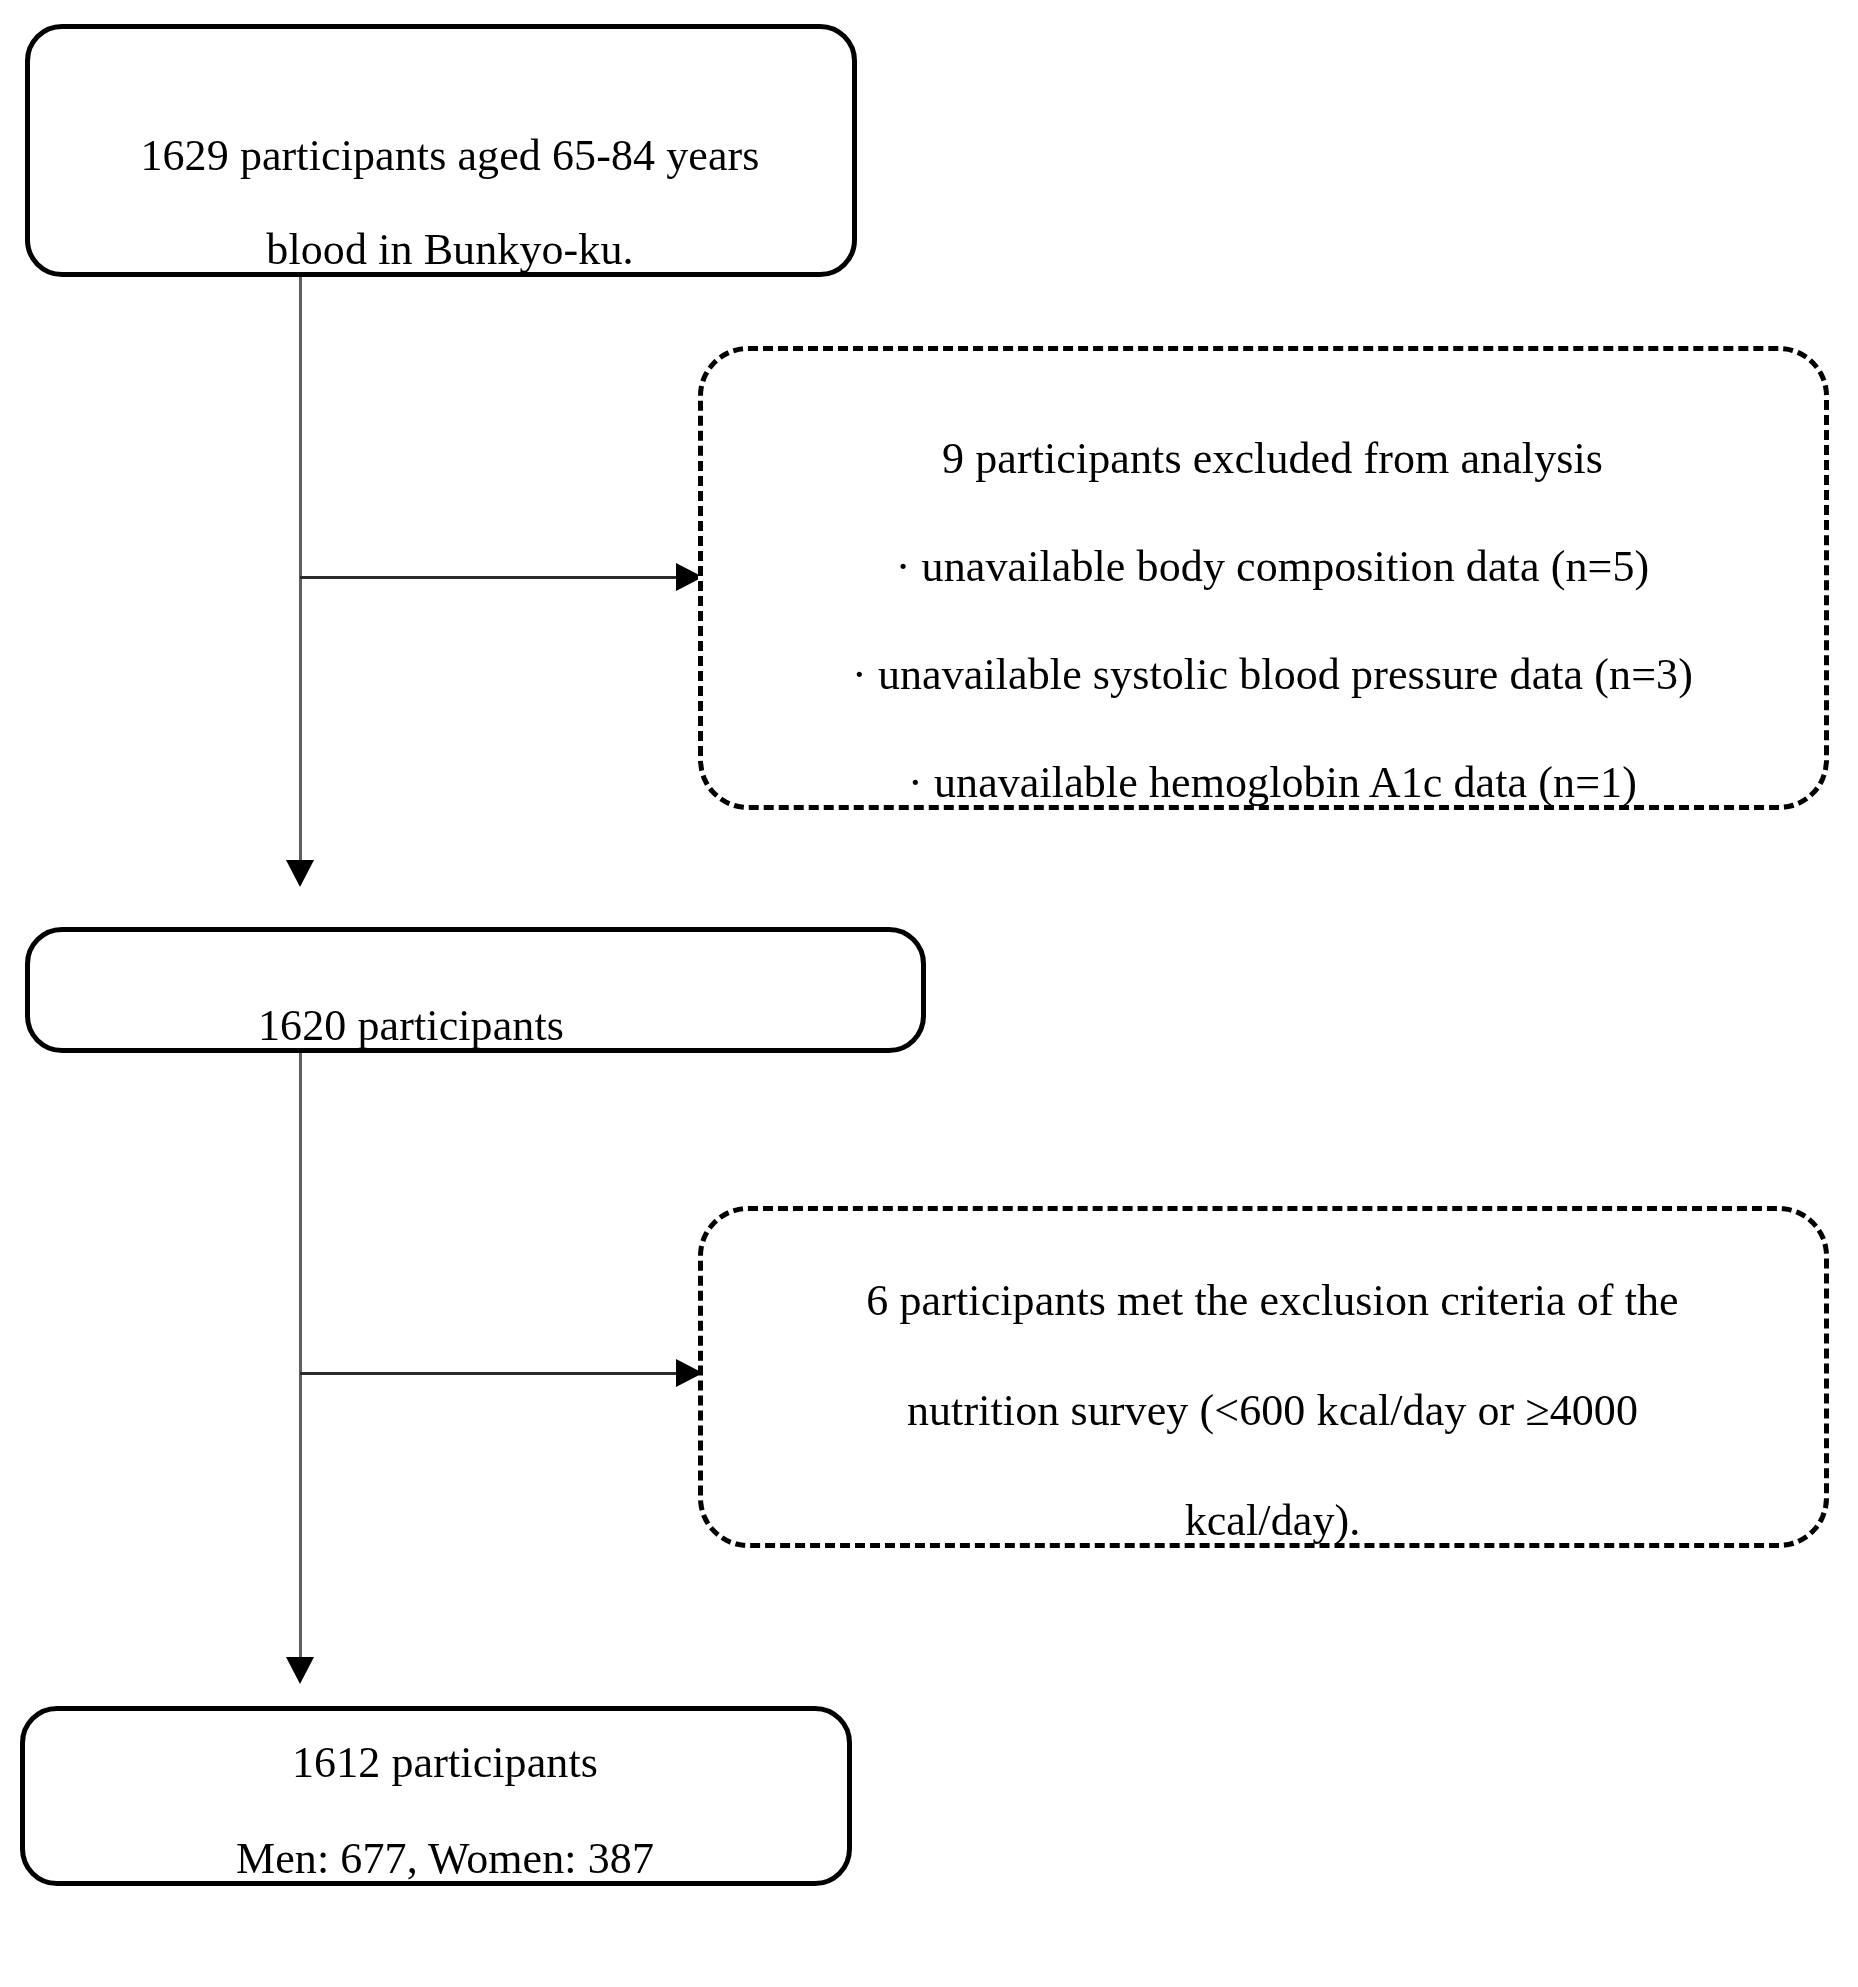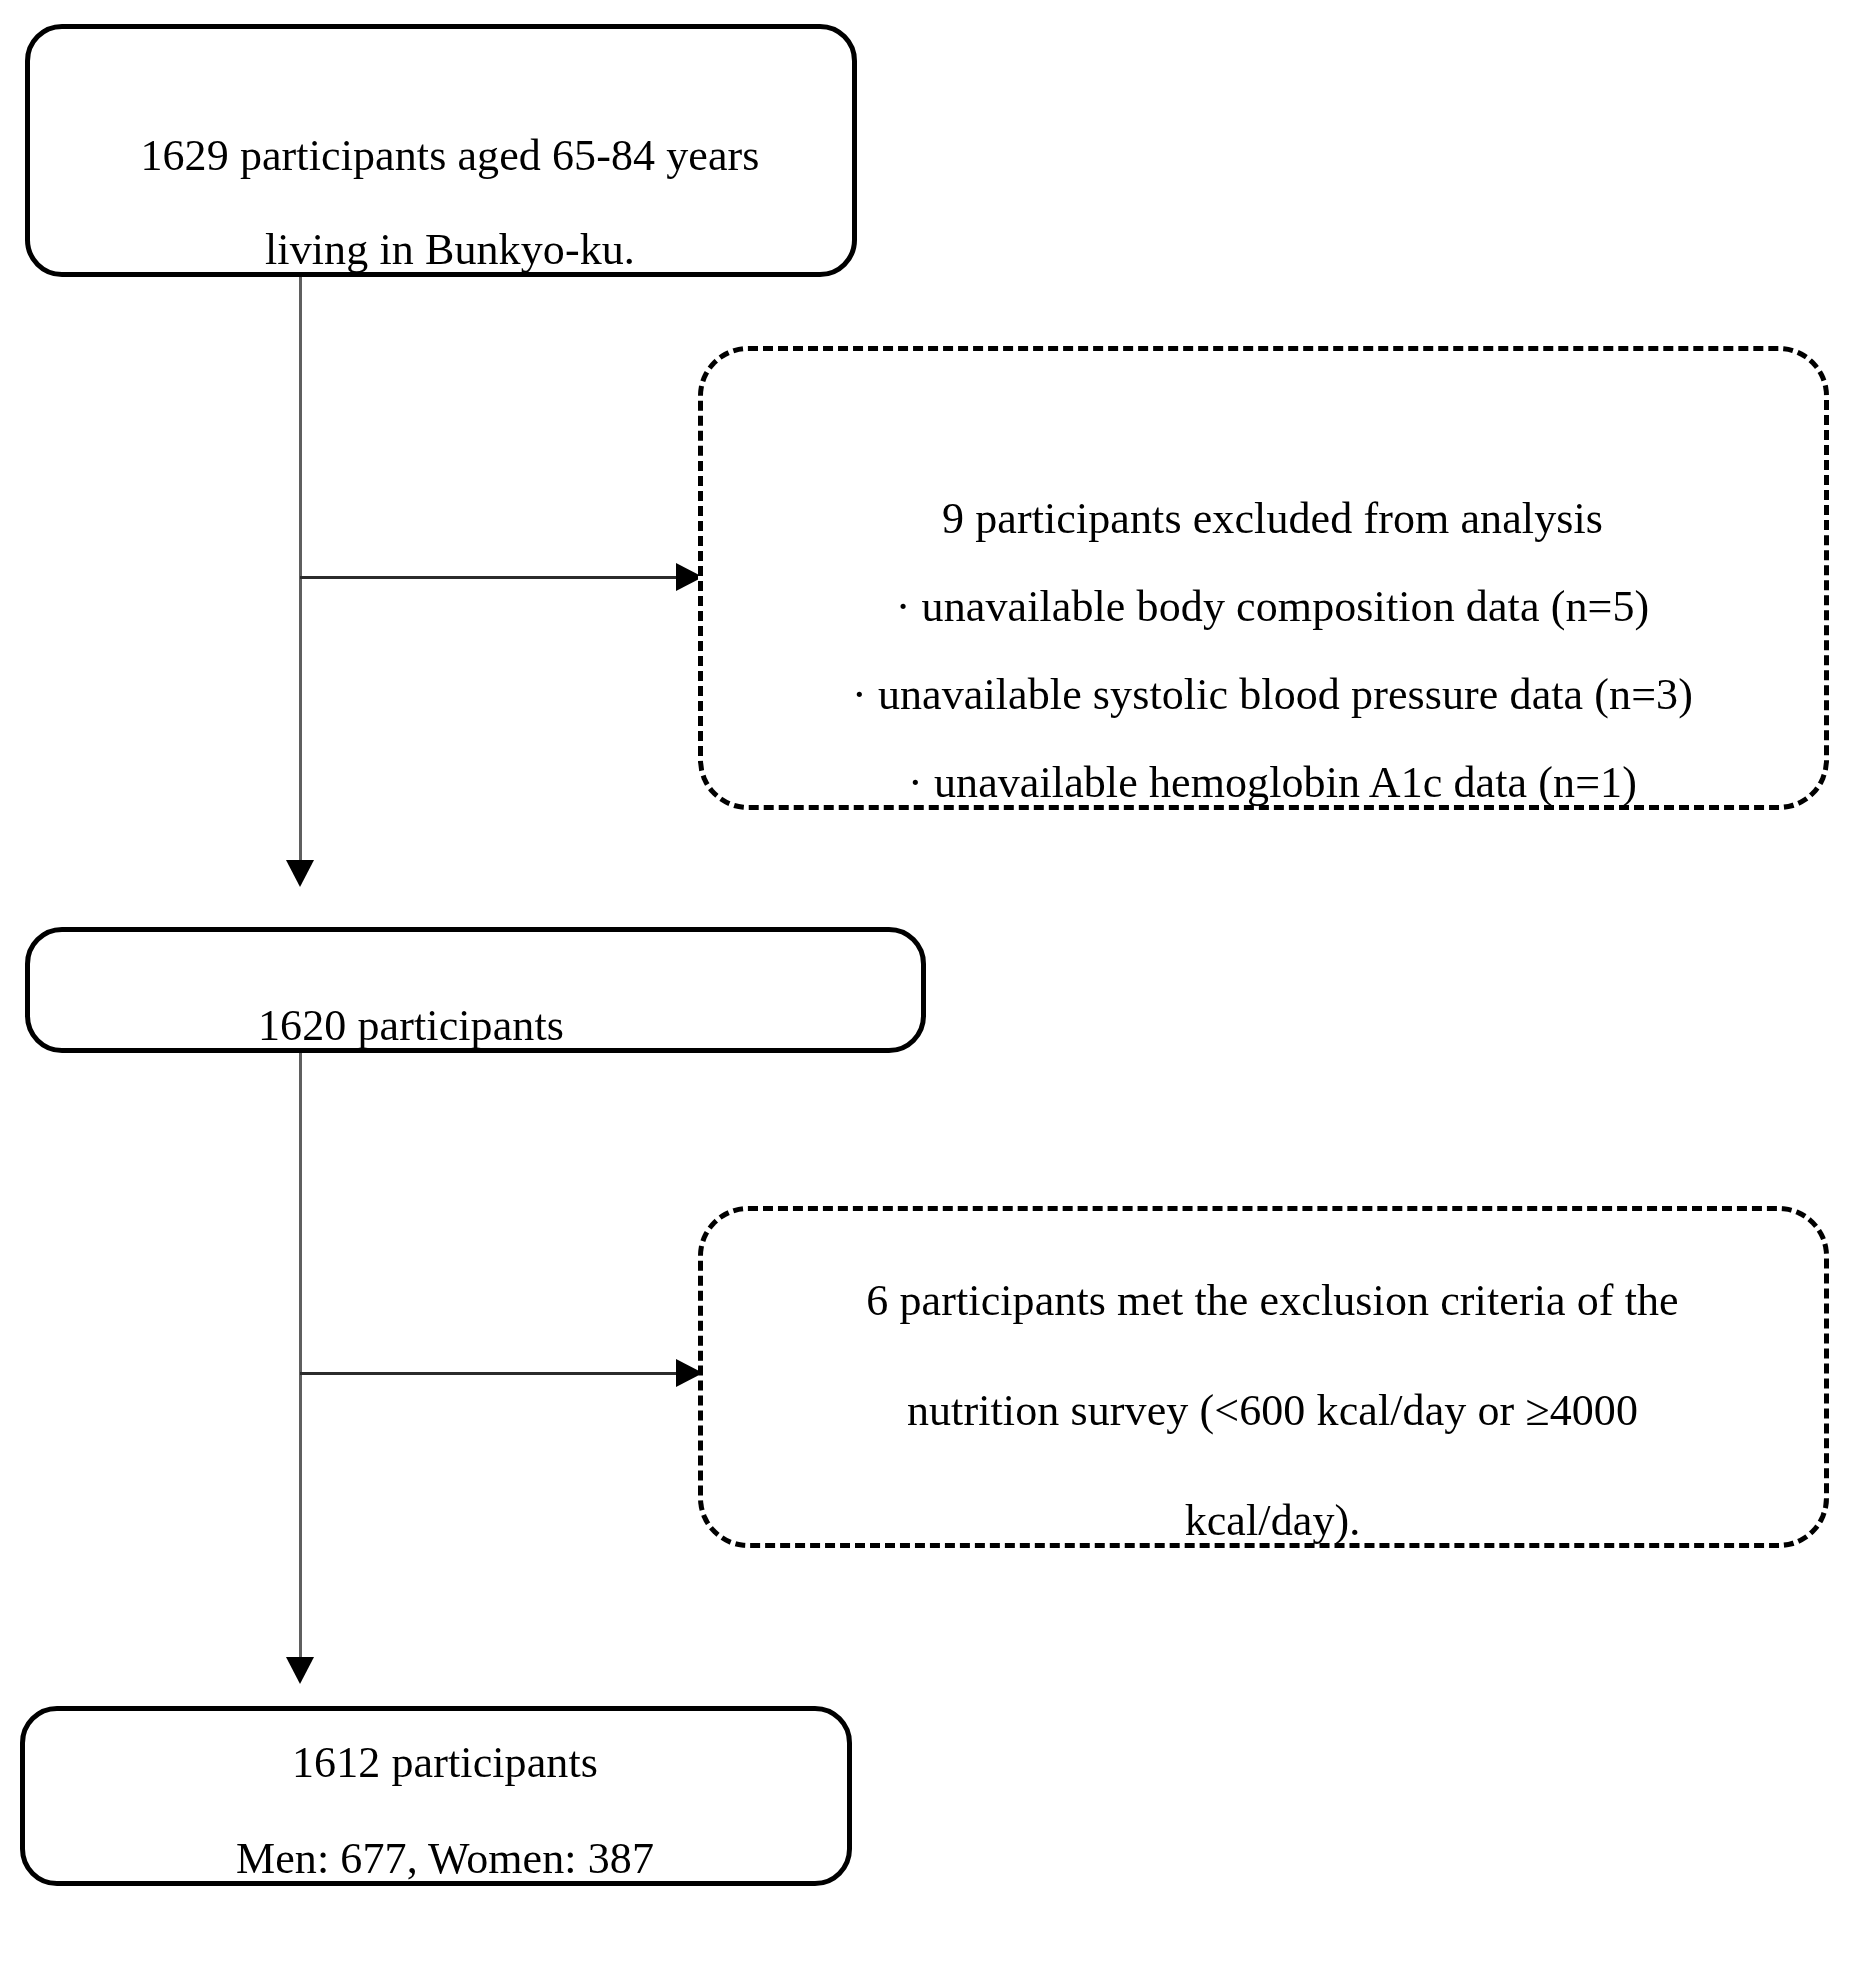--- a/index.html
+++ b/index.html
@@ -42,21 +42,21 @@
     display: block;
     white-space: nowrap;
     font-size: 44px;
     line-height: 1;
     letter-spacing: 0.1px;
   }
   .line + .line { margin-top: 52px; }
 
   
   #node-enrolled .line + .line { margin-top: 50px; }
-  #node-excluded-1 .line + .line { margin-top: 32px; }
+  #node-excluded-1 .line + .line { margin-top: 52px; }
   #node-screened  { align-items: flex-start; }
   #node-screened .line { margin-left: 210px; }
   #node-excluded-2 .line + .line { margin-top: 54px; }
   #node-final .line { margin-left: 0; }
 
   
   .conn-v {
     position: absolute;
     width: 3.4px;
     background: #5f5f5f;
@@ -83,21 +83,21 @@
     border-left: 27px solid #000000;
   }
 </style>
 </head>
 <body>
 
 <div id="canvas">
 
   <div class="node solid" id="node-enrolled" style="left:25px; top:23.5px; width:832px; height:253px;">
     <span class="line">1629 participants aged 65-84 years</span>
-    <span class="line">living in Bunkyo-ku.</span>
+    <span class="line">blood in Bunkyo-ku.</span>
   </div>
 
   <div class="conn-v" id="conn-main-1" style="left:299px; top:277px; height:587px;"></div>
   <div class="arrow-down" id="arrow-main-1" style="left:286px; top:860px;"></div>
 
   <div class="conn-h" id="conn-branch-1" style="left:300px; top:576px; width:379px;"></div>
   <div class="arrow-right" id="arrow-branch-1" style="left:676px; top:563px;"></div>
 
   <div class="node dashed" id="node-excluded-1" style="left:698px; top:346px; width:1131px; height:464px;">
     <span class="line">9 participants excluded from analysis</span>

